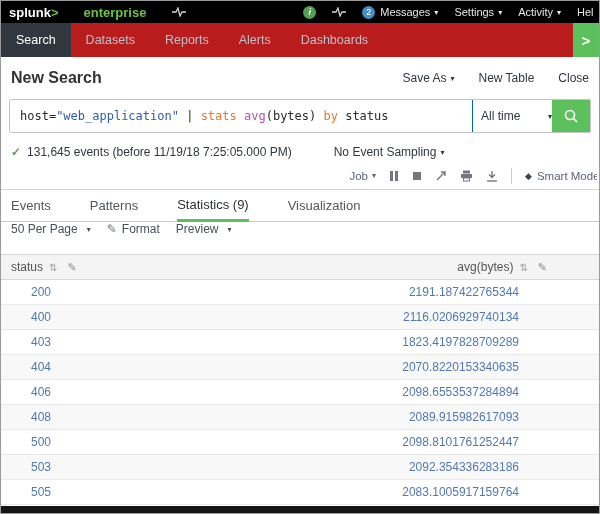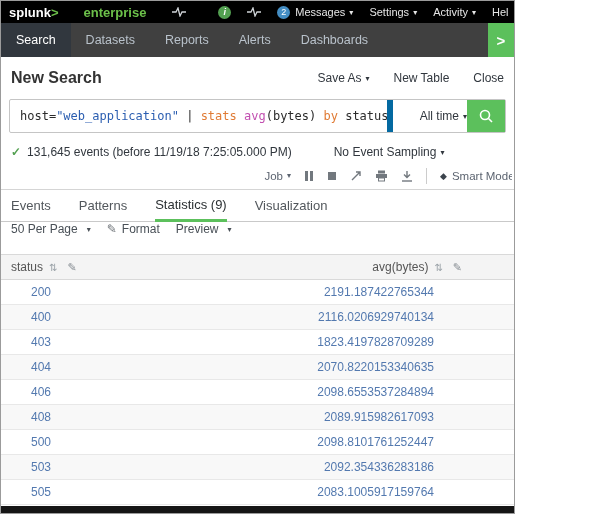--- a/index.html
+++ b/index.html
@@ -1,70 +1,70 @@
 <!DOCTYPE html>
 <html><head>
 <meta charset="utf-8">
 <style>
   * { margin:0; padding:0; box-sizing:border-box; }
   body { width:600px; height:514px; overflow:hidden; font-family:"Liberation Sans",sans-serif; background:#fff; }
-  .screen { position:relative; width:515px; height:514px; border:1px solid #9b9b9b; background:#fff; overflow:hidden; }
+  .screen { position:relative; width:600px; height:514px; border:1px solid #9b9b9b; background:#fff; overflow:hidden; }
 
   
   .topbar { height:22px; background:#000; display:flex; align-items:center; padding-left:8px; color:#e6e6e6; font-size:11px; }
   .logo { display:flex; align-items:baseline; cursor:pointer; }
   .lg-splunk { color:#fff; font-weight:bold; font-size:13px; }
   .lg-gt { color:#6cc04a; font-weight:bold; font-size:13px; }
   .lg-ent { color:#6cc04a; font-weight:bold; font-size:13px;margin-left:25px; }
   .pulse-logo { margin-left:26px; display:flex; align-items:center; }
   .top-right { margin-left:auto; display:flex; align-items:center; gap:16px; padding-right:6px; }
   .round-badge { width:13px; height:13px; border-radius:50%; color:#fff; font-size:9px; display:flex; align-items:center; justify-content:center; flex-shrink:0; }
   .info-badge { background:#53a051; font-style:italic; font-weight:bold; cursor:pointer; }
   .msg-badge { background:#448ec4; margin-right:5px; }
   .top-item { display:flex; align-items:center; cursor:pointer; white-space:nowrap; }
   .caret { font-size:8px; margin-left:4px; }
   .clip-help { width:16px; overflow:hidden; flex-shrink:0; }
 
   
-  .appbar { height:34px; background:#404040; display:flex; align-items:stretch; }
+  .appbar { height:34px; background:#b91c1c; display:flex; align-items:stretch; }
   .app-tab { padding:0 15px; line-height:34px; font-size:12.5px; color:#b9c2cb; cursor:pointer; white-space:nowrap; }
   .app-tab.active { color:#fff; background:#31373e; }
   .app-btn { margin-left:auto; width:26px; background:#5cc05c; color:#fff; font-weight:bold; font-size:15px; display:flex; align-items:center; justify-content:center; cursor:pointer; }
 
   
   .title-row { height:42px; display:flex; align-items:center; padding:0 10px; }
   .page-title { font-size:16px; font-weight:700; color:#333; }
   .title-actions { margin-left:auto; display:flex; gap:24px; font-size:12px; color:#31373e; align-items:center;text-align:center; }
 
   
   .search-row { margin:0 8px 9px; height:34px; border:1px solid #c5c5c5; border-radius:2px; display:flex; align-items:stretch; }
   .query { flex:1; font-family:"DejaVu Sans Mono","Liberation Mono",monospace; font-size:12px; display:flex; align-items:center; padding:0 10px; white-space:pre; overflow:hidden; color:#2b2b2b; cursor:text; }
   .seg-plain { color:#2b2b2b; }
   .seg-string { color:#2a5db0; }
   .seg-command { color:#e07b35; }
   .seg-function { color:#c24fb0; }
   .seg-pipe { color:#2b2b2b; }
-  .time-range { width:80px; border-left:6px solid #0369a1; display:flex; align-items:center; justify-content:flex-end; font-size:12px; color:#31373e; cursor:pointer; }
+  .time-range { width:80px; border-left:1px solid #0369a1; display:flex; align-items:center; justify-content:space-between; font-size:12px; color:#31373e; cursor:pointer;padding-left:8px; }
   .search-btn { width:38px; background:#5cc05c; border:none; display:flex; align-items:center; justify-content:center; cursor:pointer; }
 
   
   .info-row { display:flex; align-items:center; padding:0 10px; font-size:12px; color:#31373e; height:20px; }
   .check { color:#53a051; font-weight:bold; margin-right:6px; }
   .sampling { margin-left:42px; display:flex; align-items:center; cursor:pointer; }
 
   
   .job-row { height:28px; display:flex; align-items:center; justify-content:flex-end; gap:13px; padding:0 8px; border-bottom:1px solid #d5d5d5; font-size:11.5px; color:#5c6470; }
   .job-item { display:flex; align-items:center; cursor:pointer; }
   .icon-btn { display:flex; align-items:center; cursor:pointer; }
   .vdiv { width:1px; height:16px; background:#ccc; }
   .mode { display:flex; align-items:center; gap:5px; flex-shrink:0; width:72px; overflow:hidden; white-space:nowrap; margin-right:-6px; cursor:pointer; }
   .diamond { font-size:9px; color:#3c444d; }
 
   
-  .result-tabs { display:flex; gap:28px; padding:0 10px; border-bottom:1px solid #c9c9c9; height:32px; align-items:stretch; }
+  .result-tabs { display:flex; gap:39px; padding:0 10px; border-bottom:1px solid #c9c9c9; height:32px; align-items:stretch; }
   .rtab { display:flex; align-items:center; font-size:13px; color:#52575c; cursor:pointer; }
   .rtab.active { color:#2b3033; border-bottom:3px solid #5cc05c; margin-bottom:-1px; }
 
   
   .toolbar { display:flex; align-items:flex-start; gap:16px; padding:0 10px; height:32px; font-size:12px; color:#495057; }
   .tool-item { display:flex; align-items:center; gap:5px; cursor:pointer; }
   .pencil { font-size:12px; color:#6b7075; }
 
   
   table { width:100%; border-collapse:collapse; font-size:12px; }

